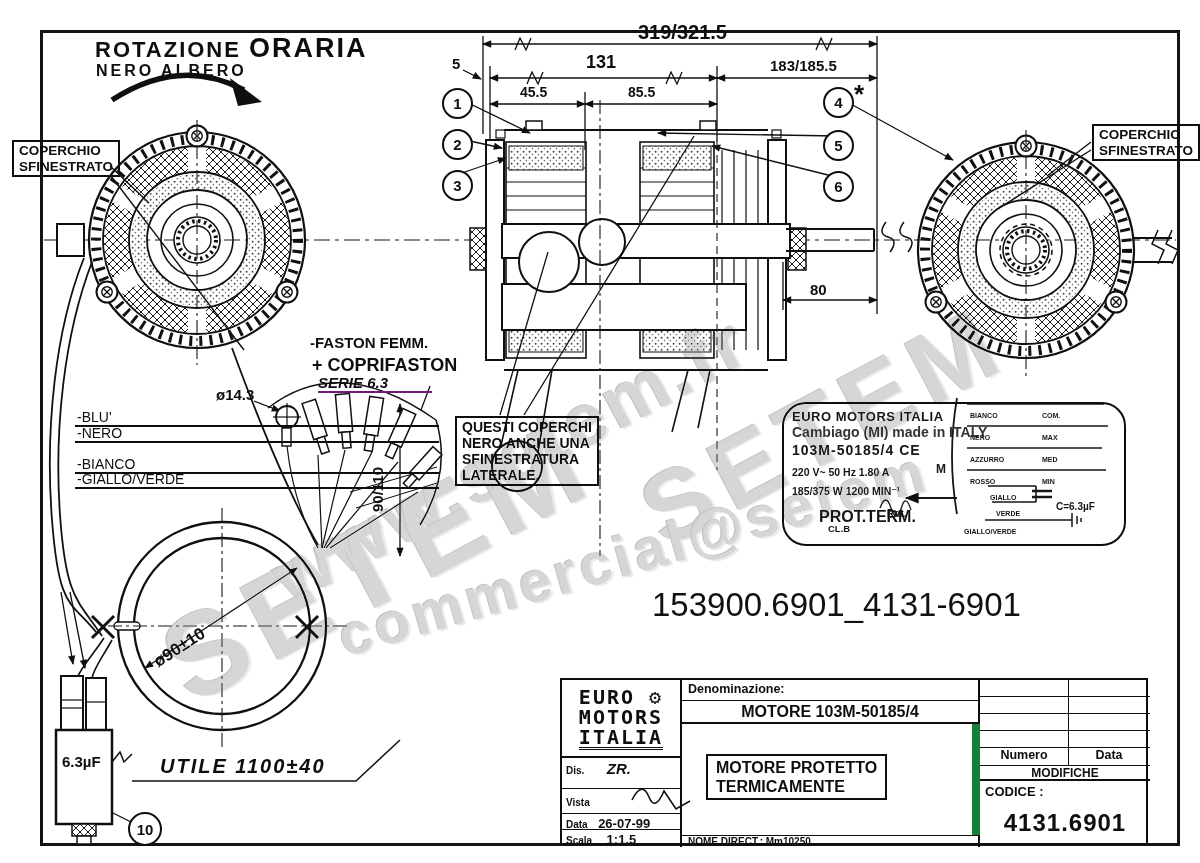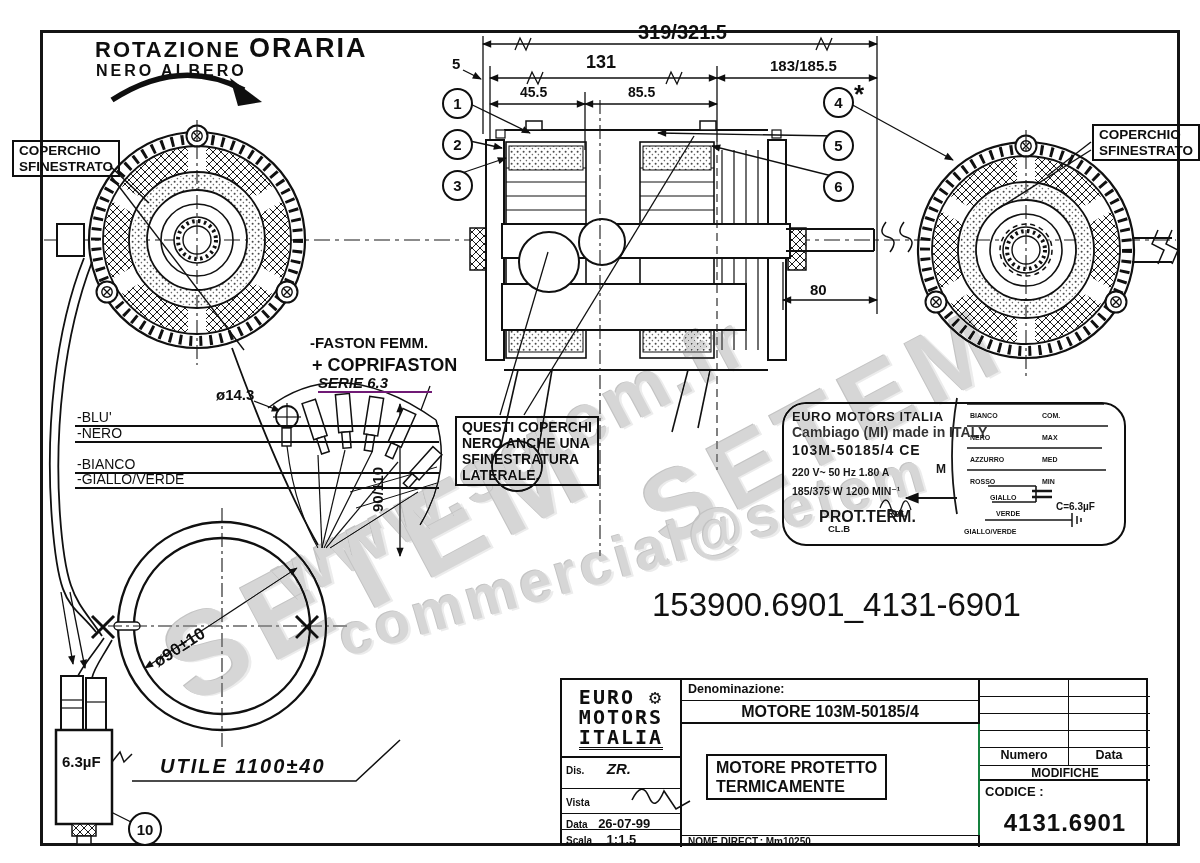--- a/index.html
+++ b/index.html
@@ -408,21 +408,21 @@
       <span class="tb-lbl">Data</span>
       <span style="font-size:13px;font-weight:bold;margin-left:6px;">26-07-99</span>
     </div>
     <div class="tb" style="left:0;top:150px;width:120px;height:17px;border-right:2px solid #0e0e0e;padding:0 4px;">
       <span class="tb-lbl">Scala</span>
       <span style="font-size:13px;font-weight:bold;margin-left:10px;">1:1.5</span>
     </div>
 
     <div class="tb" style="left:120px;top:0;width:298px;height:21px;border-right:2px solid #0e0e0e;border-bottom:1.5px solid #0e0e0e;padding:2px 6px;font-size:12.5px;font-weight:bold;">Denominazione:</div>
     <div class="tb" style="left:120px;top:21px;width:298px;height:23px;border-right:2px solid #0e0e0e;border-bottom:2.5px solid #0e0e0e;text-align:center;font-size:16px;font-weight:bold;padding-top:2px;">MOTORE 103M-50185/4</div>
-    <div class="tb" style="left:120px;top:44px;width:298px;height:111px;border-right:2px solid #15803d;">
+    <div class="tb" style="left:120px;top:44px;width:298px;height:111px;border-right:8px solid #15803d;">
       <div style="position:absolute;left:24px;top:30px;border:2px solid #0e0e0e;padding:2px 8px;font-size:16px;font-weight:bold;line-height:1.2;">
         <div>MOTORE PROTETTO</div>
         <div>TERMICAMENTE</div>
       </div>
     </div>
     <div class="tb" style="left:120px;top:155px;width:298px;height:12px;border-right:2px solid #0e0e0e;border-top:1.5px solid #0e0e0e;font-size:10px;font-weight:bold;padding:0 6px;">NOME DIRECT.: Mm10250</div>
 
     <div class="tb" style="left:418px;top:0;width:170px;height:17px;border-bottom:1.5px solid #0e0e0e;"></div>
     <div class="tb" style="left:418px;top:17px;width:170px;height:17px;border-bottom:1.5px solid #0e0e0e;"></div>
     <div class="tb" style="left:418px;top:34px;width:170px;height:17px;border-bottom:1.5px solid #0e0e0e;"></div>

